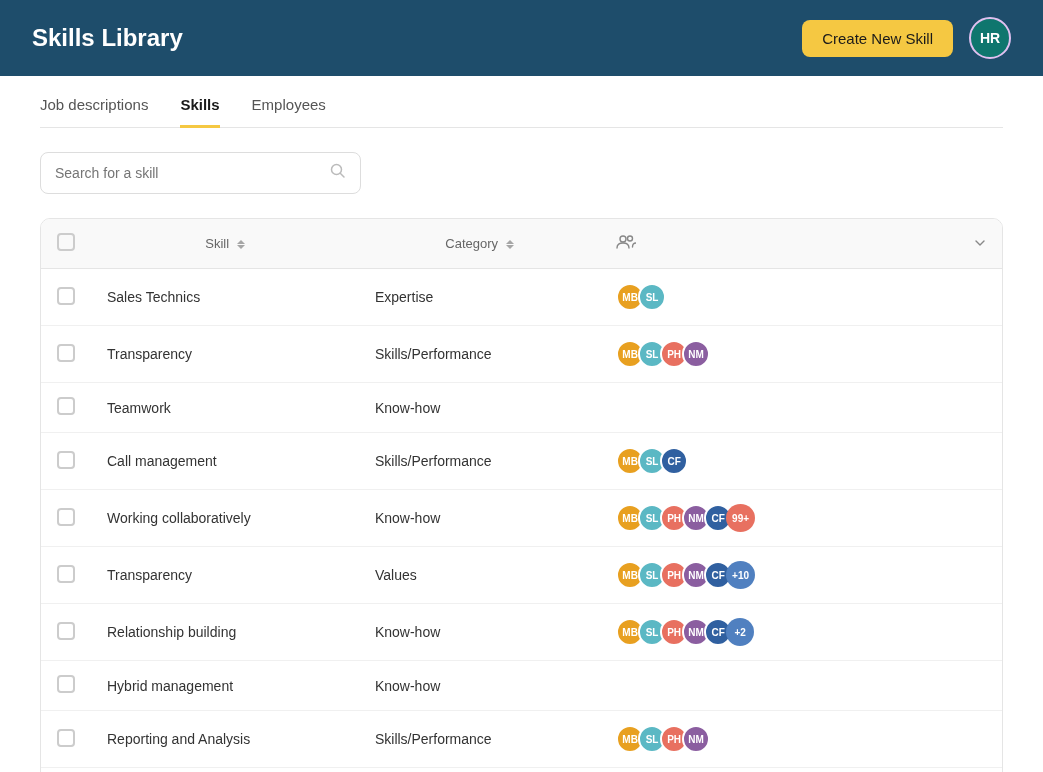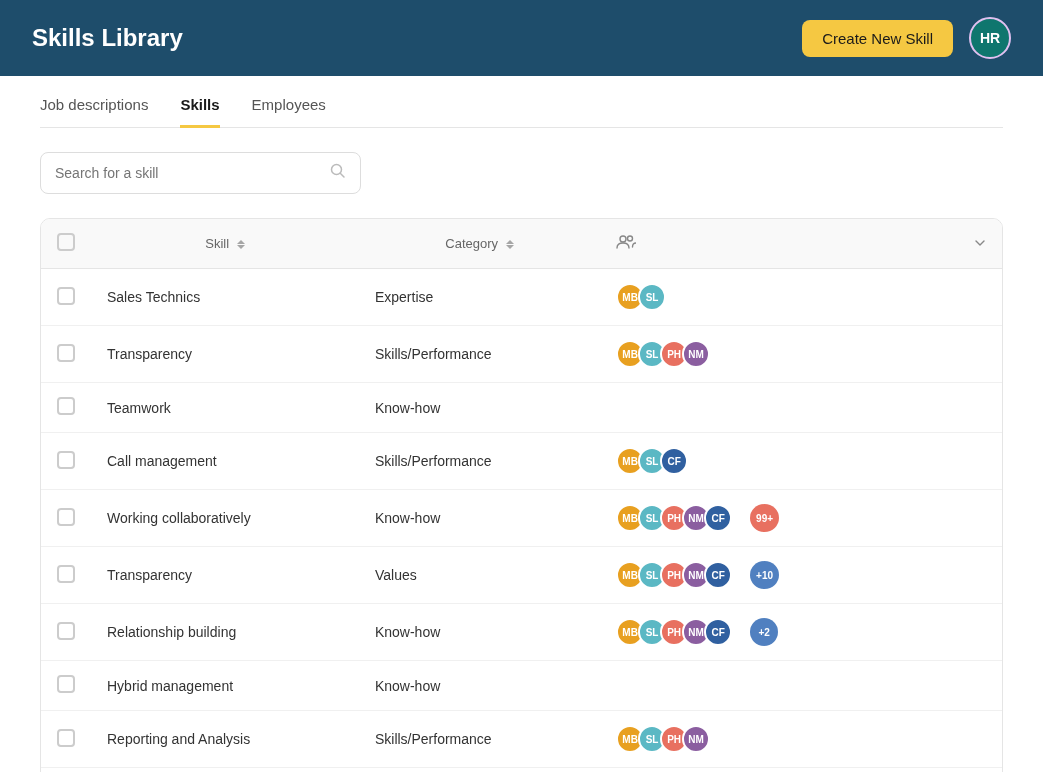--- a/index.html
+++ b/index.html
@@ -167,21 +167,21 @@
       border-radius: 50%;
       padding: 0 6px;
       min-width: 28px;
       height: 28px;
       display: inline-flex;
       align-items: center;
       justify-content: center;
       font-size: 10px;
       font-weight: 700;
       color: white;
-      margin-left: 24px;
+      margin-left: 0;
       border: none;
     }
     .chip-mb { background: #e8a020; }
     .chip-sl { background: #5bb8c4; }
     .chip-ph { background: #e87060; }
     .chip-nm { background: #8b5ea0; }
     .chip-cf { background: #3060a0; }
     .chip-99 { background: #e87060; }
     .chip-10 { background: #5080c0; }
     .chip-2 { background: #5080c0; }

